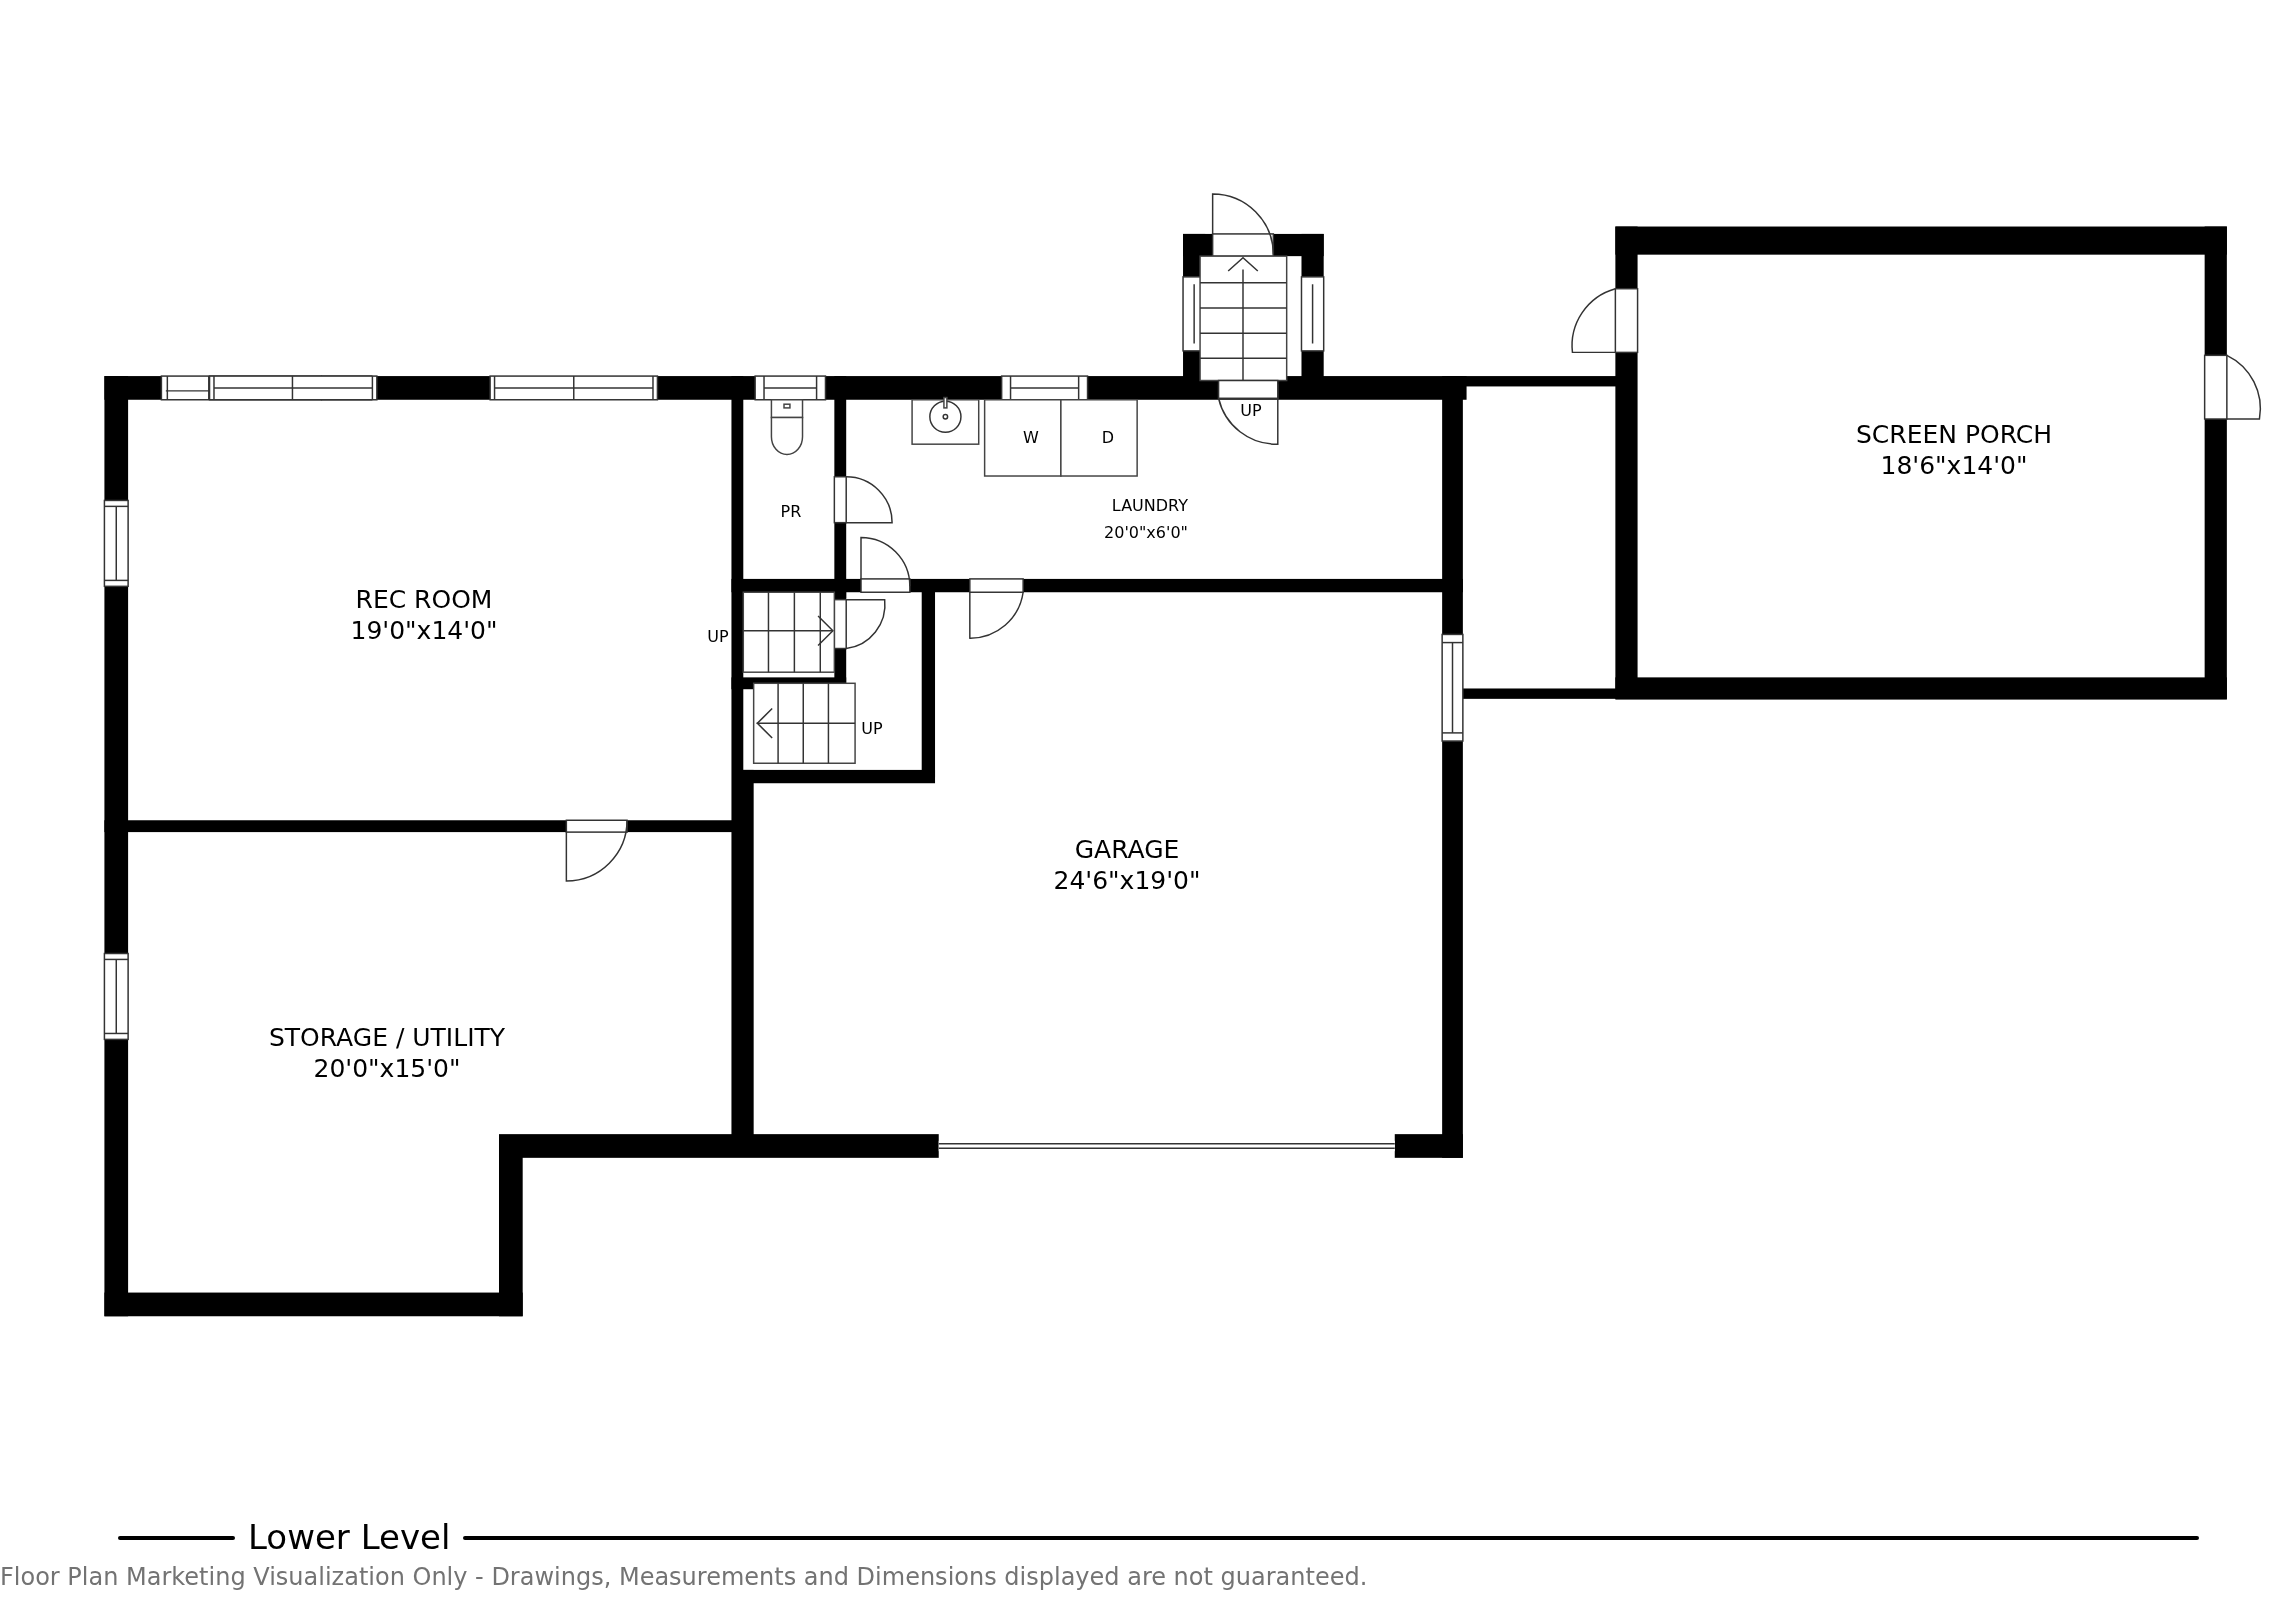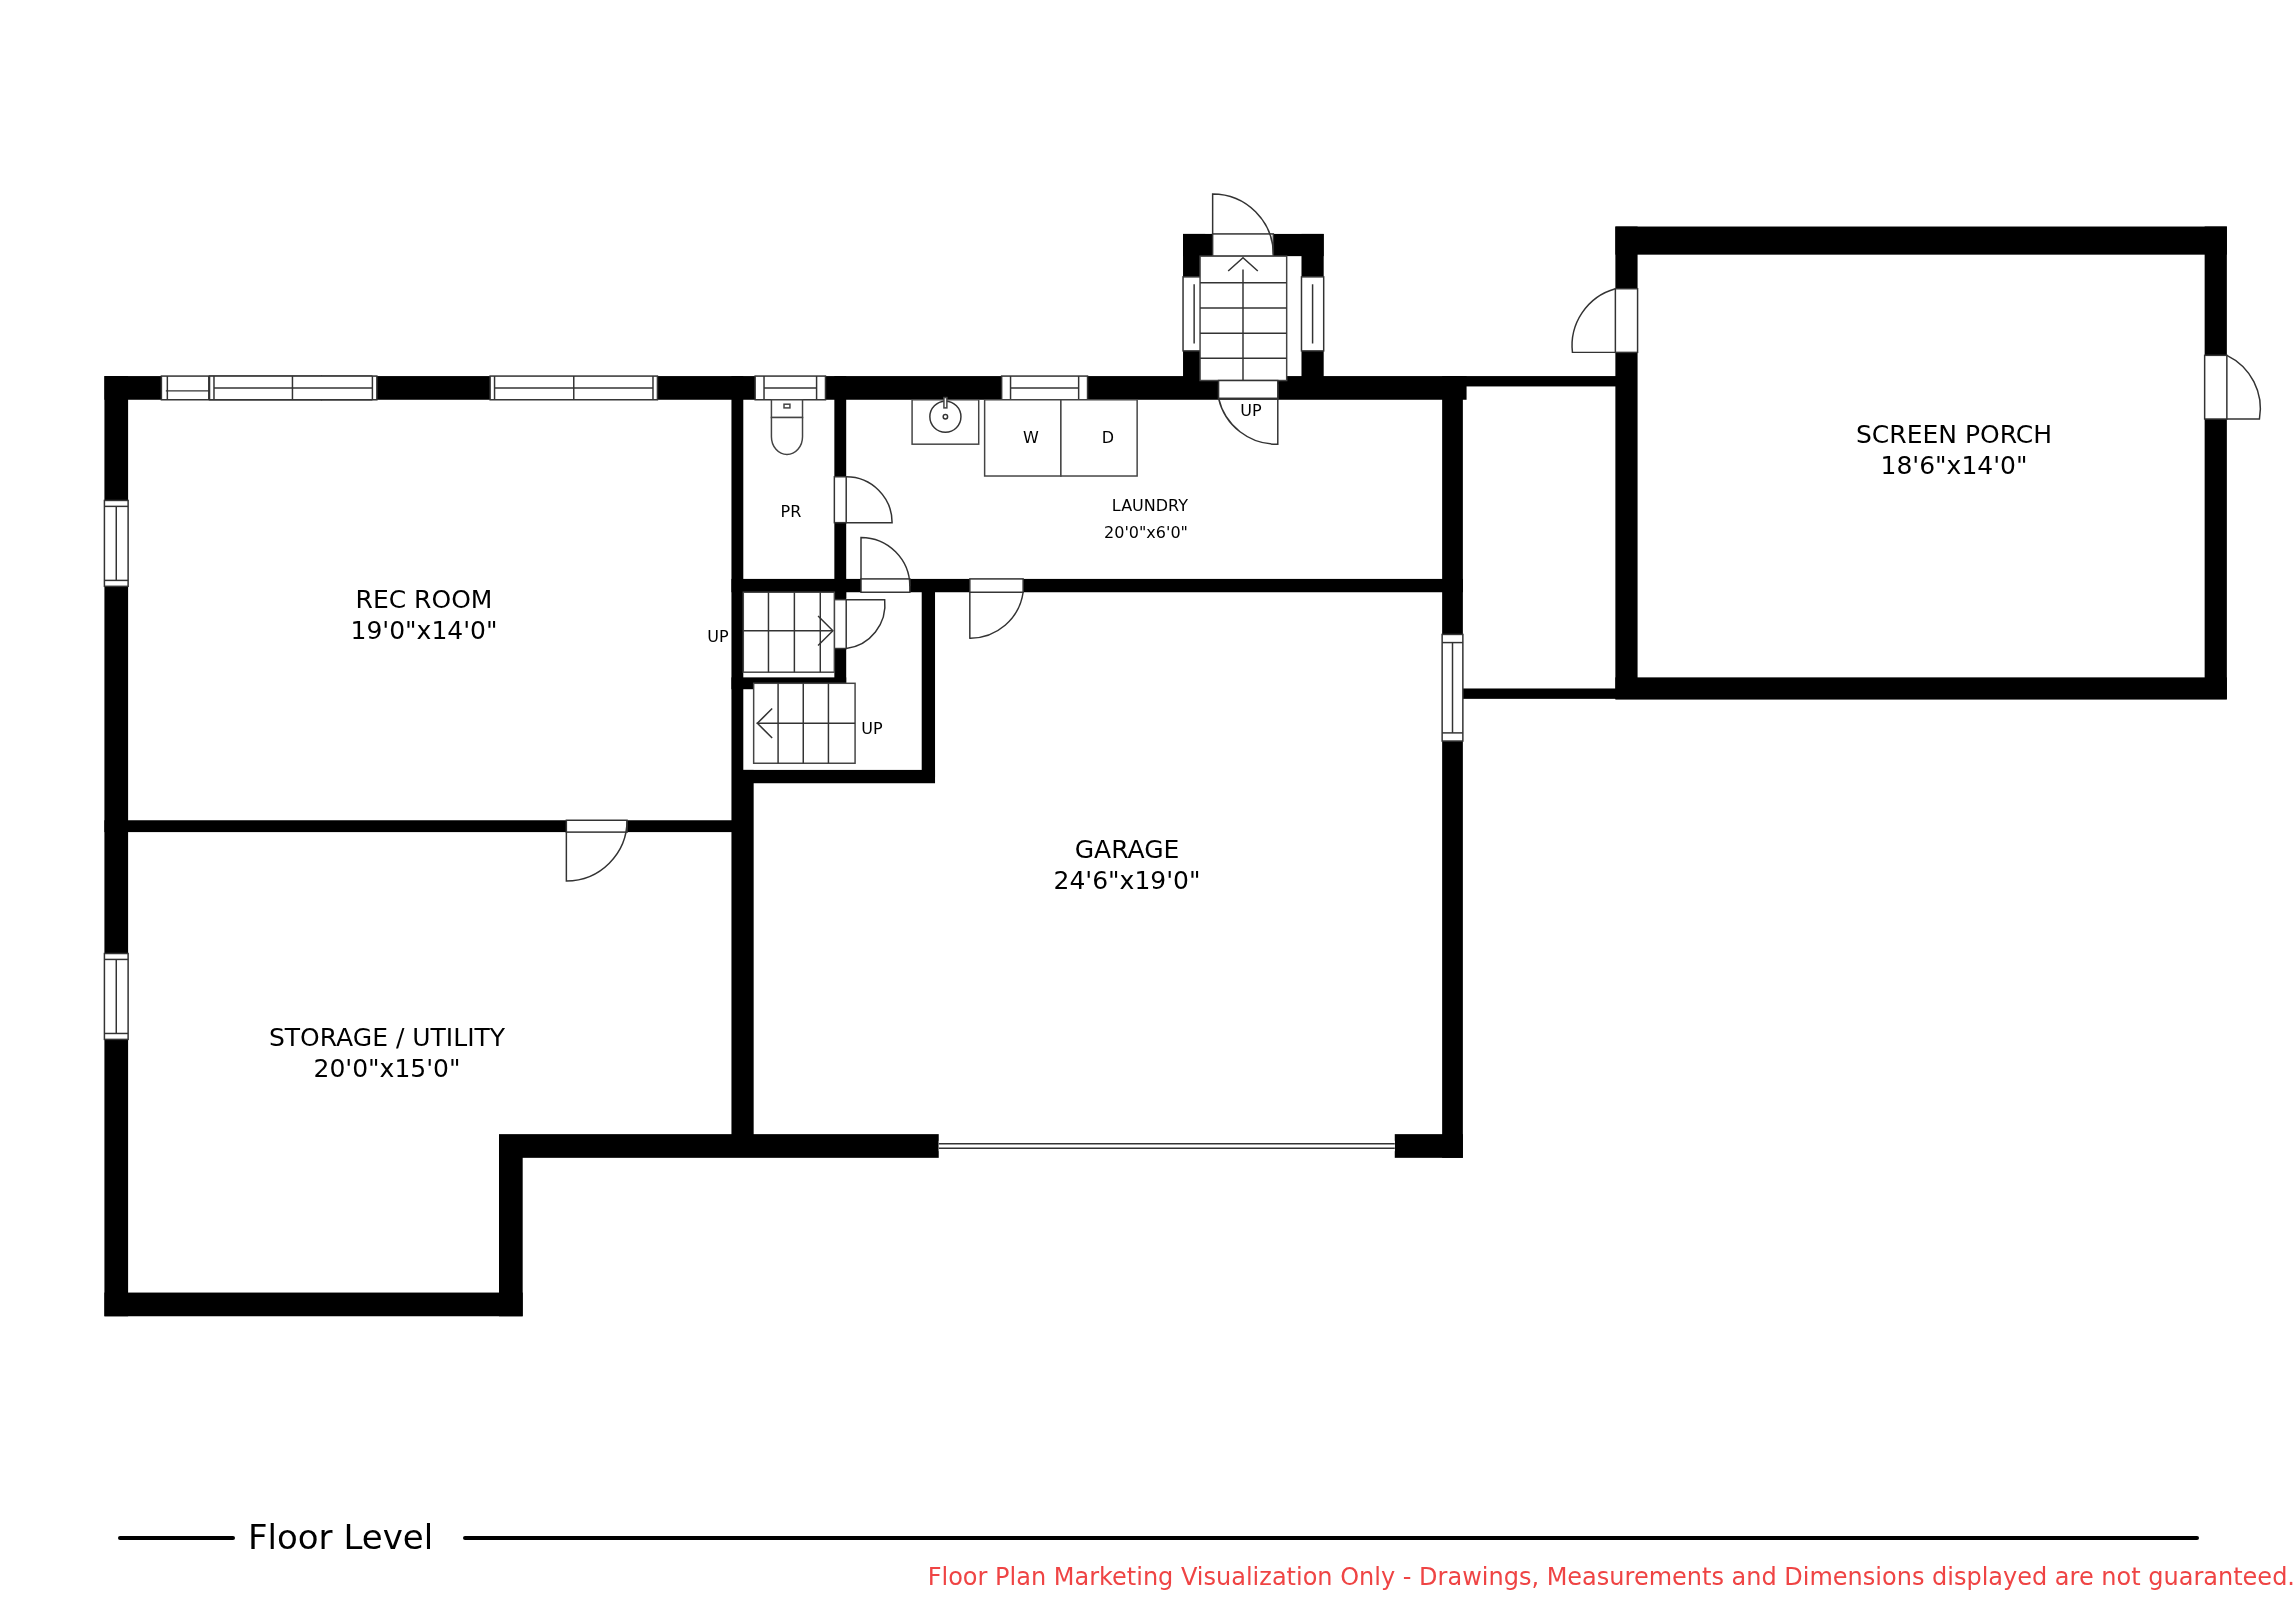--- a/index.html
+++ b/index.html
@@ -5,21 +5,21 @@
   html, body { margin: 0; padding: 0; background: #ffffff; }
   body { width: 2295px; height: 1622px; position: relative; overflow: hidden; font-family: "DejaVu Sans", sans-serif; }
   #plan { position: absolute; left: 0; top: 0; width: 2295px; height: 1622px; }
   .wall { fill: #000000; }
   .opening { fill: #ffffff; stroke: #333333; stroke-width: 2; }
   .thin { fill: none; stroke: #333333; stroke-width: 2; }
   .fix { fill: #ffffff; stroke: #444444; stroke-width: 2; }
   .lbl { position: absolute; color: #000; font-family: "DejaVu Sans", sans-serif; font-size: 25px; line-height: 31px; text-align: center; white-space: nowrap; transform: translateX(-50%); }
   .small { font-size: 16px; line-height: 27px; }
   .footer-title { position: absolute; left: 248px; top: 1517px; font-size: 34px; line-height: 40px; font-family: "DejaVu Sans", sans-serif; color: #000; }
-  .disclaimer { position: absolute; left: 0; width: 2295px; top: 1562px; text-align: right; font-size: 24px; line-height: 30px; font-family: "DejaVu Sans", sans-serif; color: #ef4444; }
+  .disclaimer { position: absolute; left: 0; width: 2295px; top: 1562px; text-align: left; font-size: 24px; line-height: 30px; font-family: "DejaVu Sans", sans-serif; color: #737373; }
   .rule { position: absolute; height: 4.4px; background: #000; border-radius: 2.2px; top: 1536px; }
 </style>
 </head>
 <body>
 
 <svg id="plan" viewBox="0 0 3100 2191" xmlns="http://www.w3.org/2000/svg">
 
   <g>
 
     <rect class="wall" x="141" y="508" width="32" height="1270"></rect>
@@ -279,16 +279,16 @@
 </div>
 
 <div class="lbl small" style="left:1031px; top:424px;">W</div>
 <div class="lbl small" style="left:1108px; top:424px;">D</div>
 
 <div class="lbl small" style="left:718px; top:623px;">UP</div>
 <div class="lbl small" style="left:872px; top:715px;">UP</div>
 <div class="lbl small" style="left:1251px; top:397px;">UP</div>
 
 <div class="rule" style="left:118px; width:117px;"></div>
-<div class="footer-title">Floor Level</div>
+<div class="footer-title">Lower Level</div>
 <div class="rule" style="left:463px; width:1736px;"></div>
 <div class="disclaimer">Floor Plan Marketing Visualization Only - Drawings, Measurements and Dimensions displayed are not guaranteed.</div>
 
 
 </body></html>

